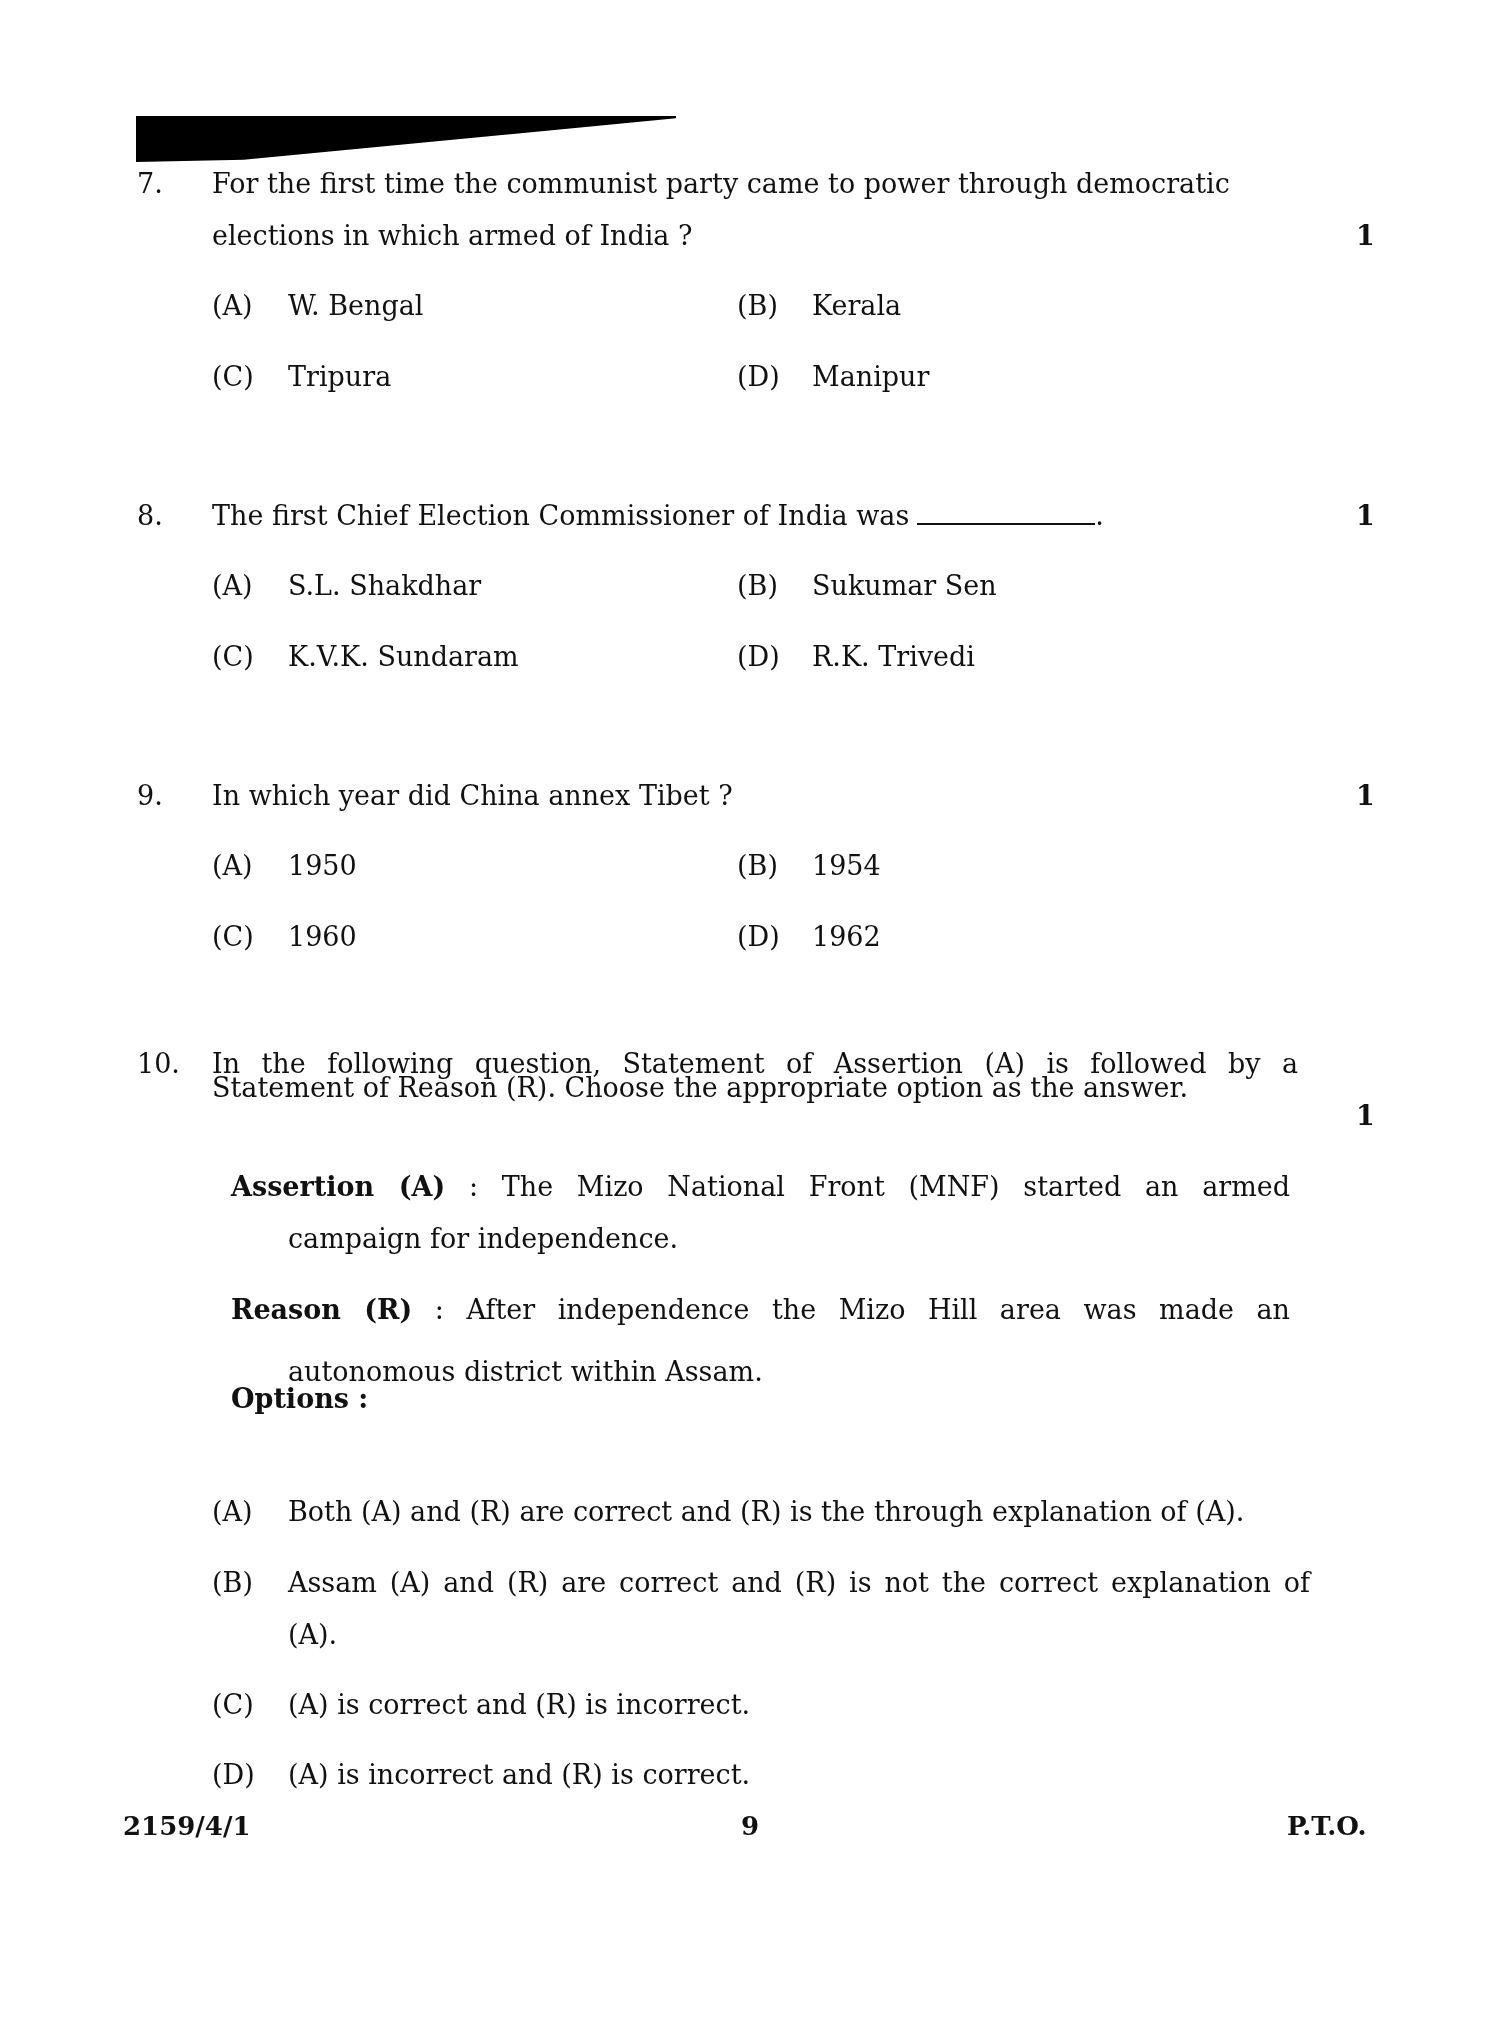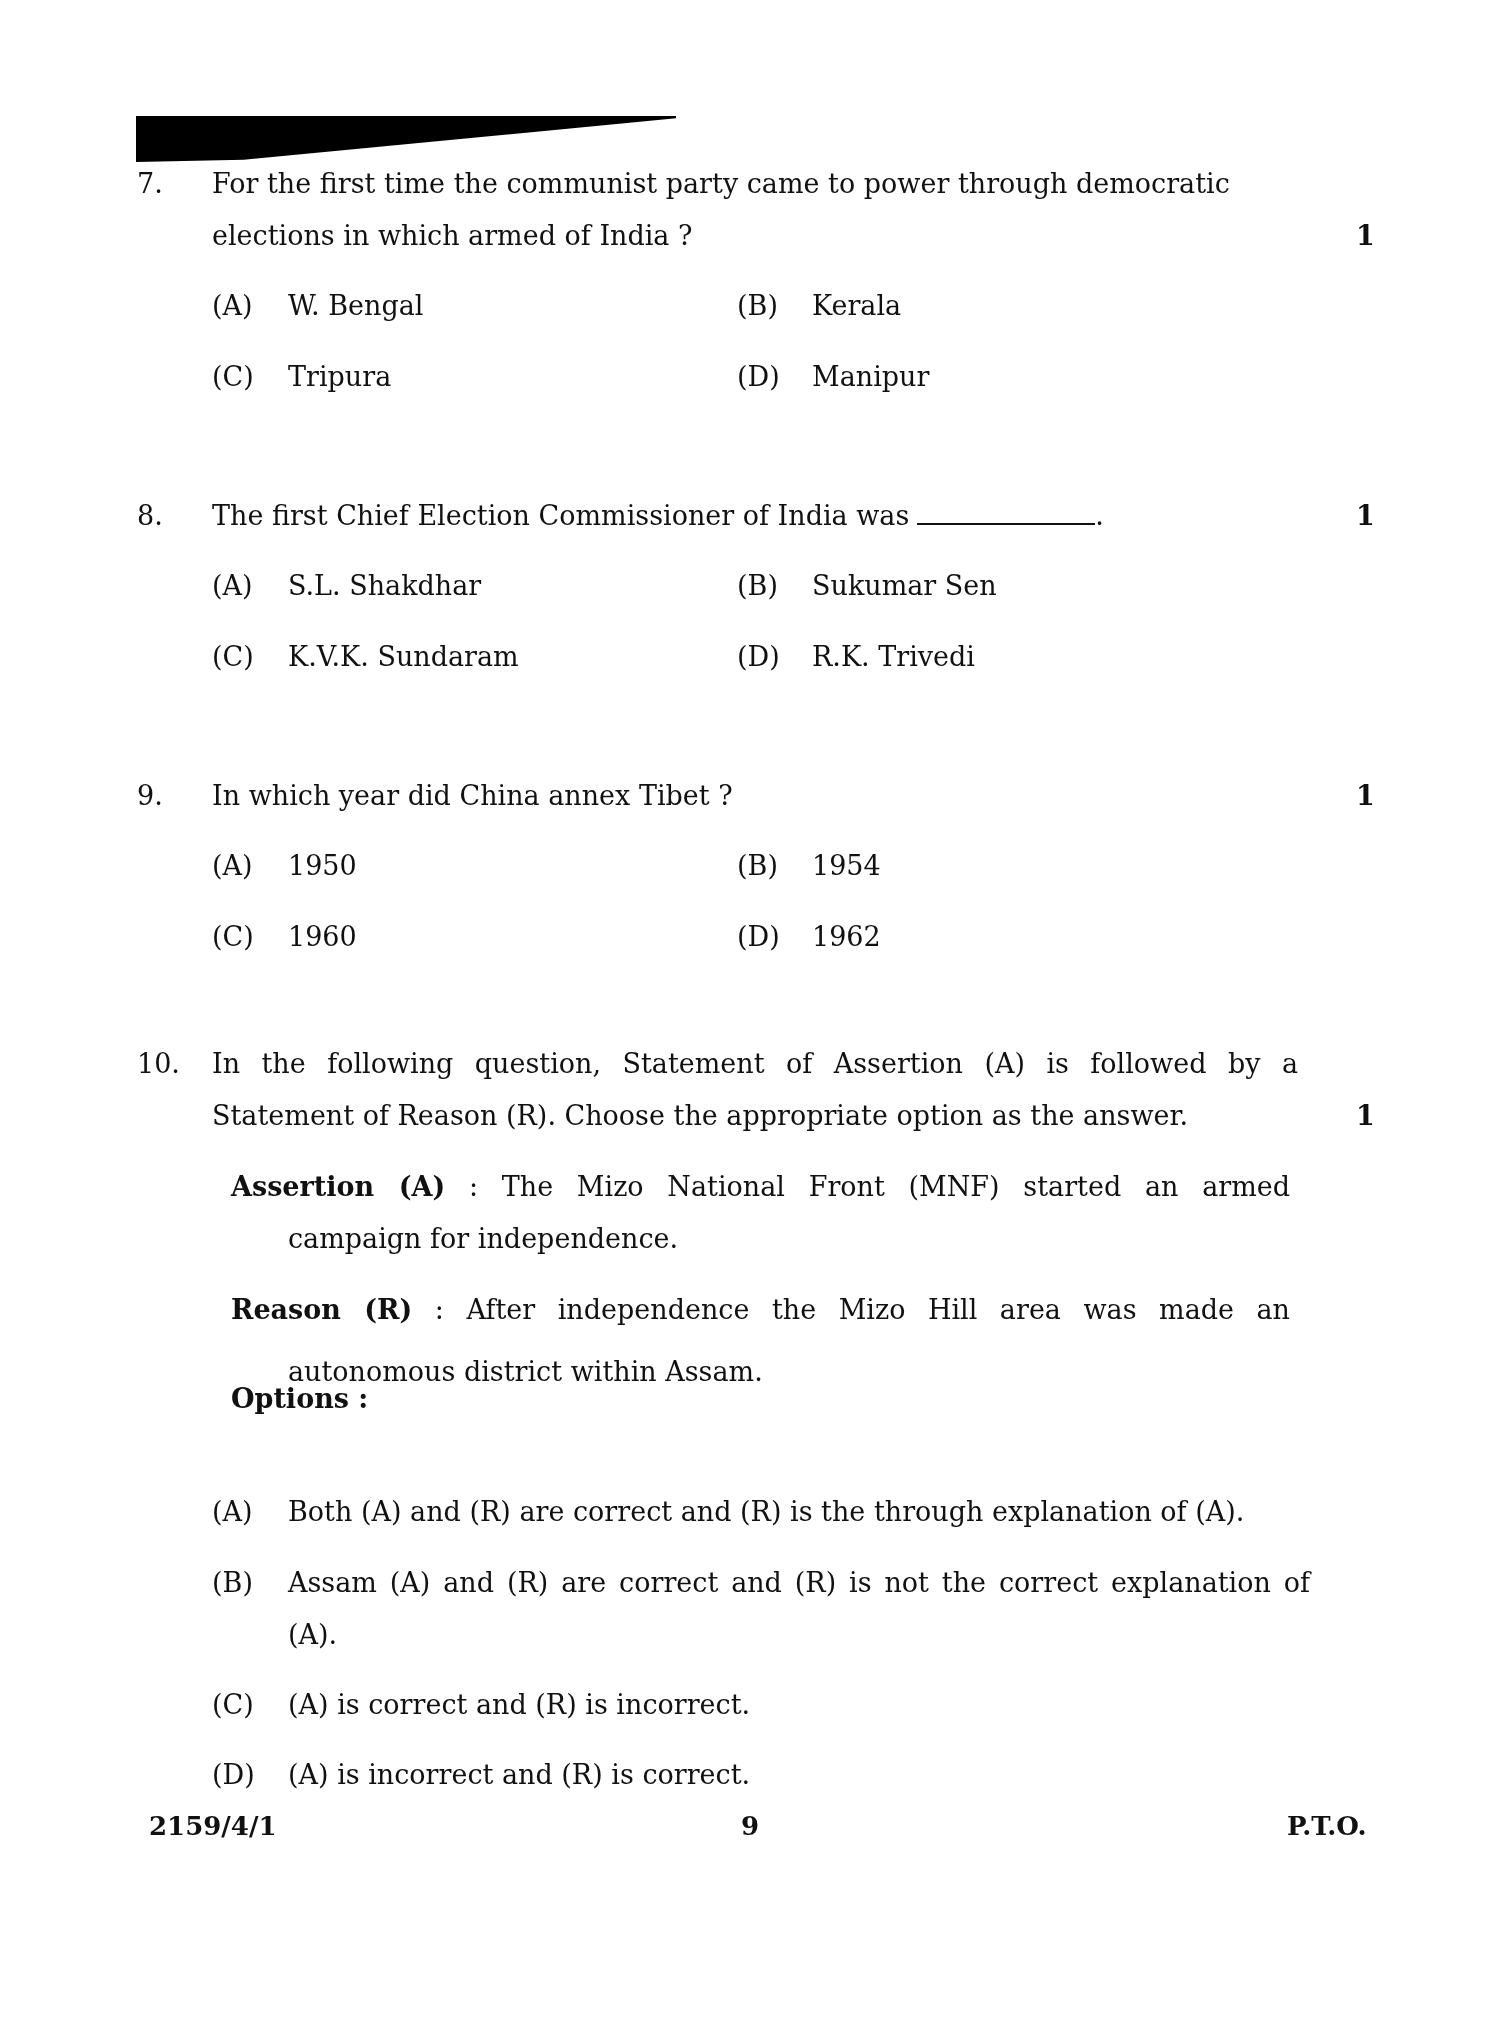--- a/index.html
+++ b/index.html
@@ -77,21 +77,21 @@
   <div class="abs optt2" style="top:852px">1954</div>
   <div class="abs optl" style="top:923px">(C)</div>
   <div class="abs optt" style="top:923px">1960</div>
   <div class="abs optl2" style="top:923px">(D)</div>
   <div class="abs optt2" style="top:923px">1962</div>
 </div>
 
 <div>
   <div class="abs num" style="top:1050px">10.</div>
   <div class="abs just" style="top:1050px">In the following question, Statement of Assertion (A) is followed by a</div>
-  <div class="abs qtext" style="top:1102px">Statement of Reason (R). Choose the appropriate option as the answer.</div>
+  <div class="abs qtext" style="top:1074px">Statement of Reason (R). Choose the appropriate option as the answer.</div>
   <div class="abs mark" style="top:1102px">1</div>
 
   <div class="abs just2" style="top:1173px; width:1078px"><span class="bold">Assertion (A)</span><span> : </span><span>The Mizo National Front (MNF) started an armed</span></div>
   <div class="abs optt" style="top:1225px">campaign for independence.</div>
 
   <div class="abs just2" style="top:1296px; width:1078px"><span class="bold">Reason (R)</span><span> : </span><span>After independence the Mizo Hill area was made an</span></div>
   <div class="abs optt" style="top:1358px">autonomous district within Assam.</div>
 
   <div class="abs qtext bold" style="top:1385px">Options :</div>
 
@@ -103,16 +103,16 @@
   <div class="abs optt" style="top:1621px">(A).</div>
 
   <div class="abs optl" style="top:1691px">(C)</div>
   <div class="abs optt" style="top:1691px">(A) is correct and (R) is incorrect.</div>
 
   <div class="abs optl" style="top:1761px">(D)</div>
   <div class="abs optt" style="top:1761px">(A) is incorrect and (R) is correct.</div>
 </div>
 
 <div>
-  <div class="abs footer" style="left:149px; top:1813px">2159/4/1</div>
+  <div class="abs footer" style="left:123px; top:1813px">2159/4/1</div>
   <div class="abs footer" style="left:741px; top:1813px">9</div>
   <div class="abs footer" style="left:1287px; top:1813px">P.T.O.</div>
 </div>
 
 </body></html>

